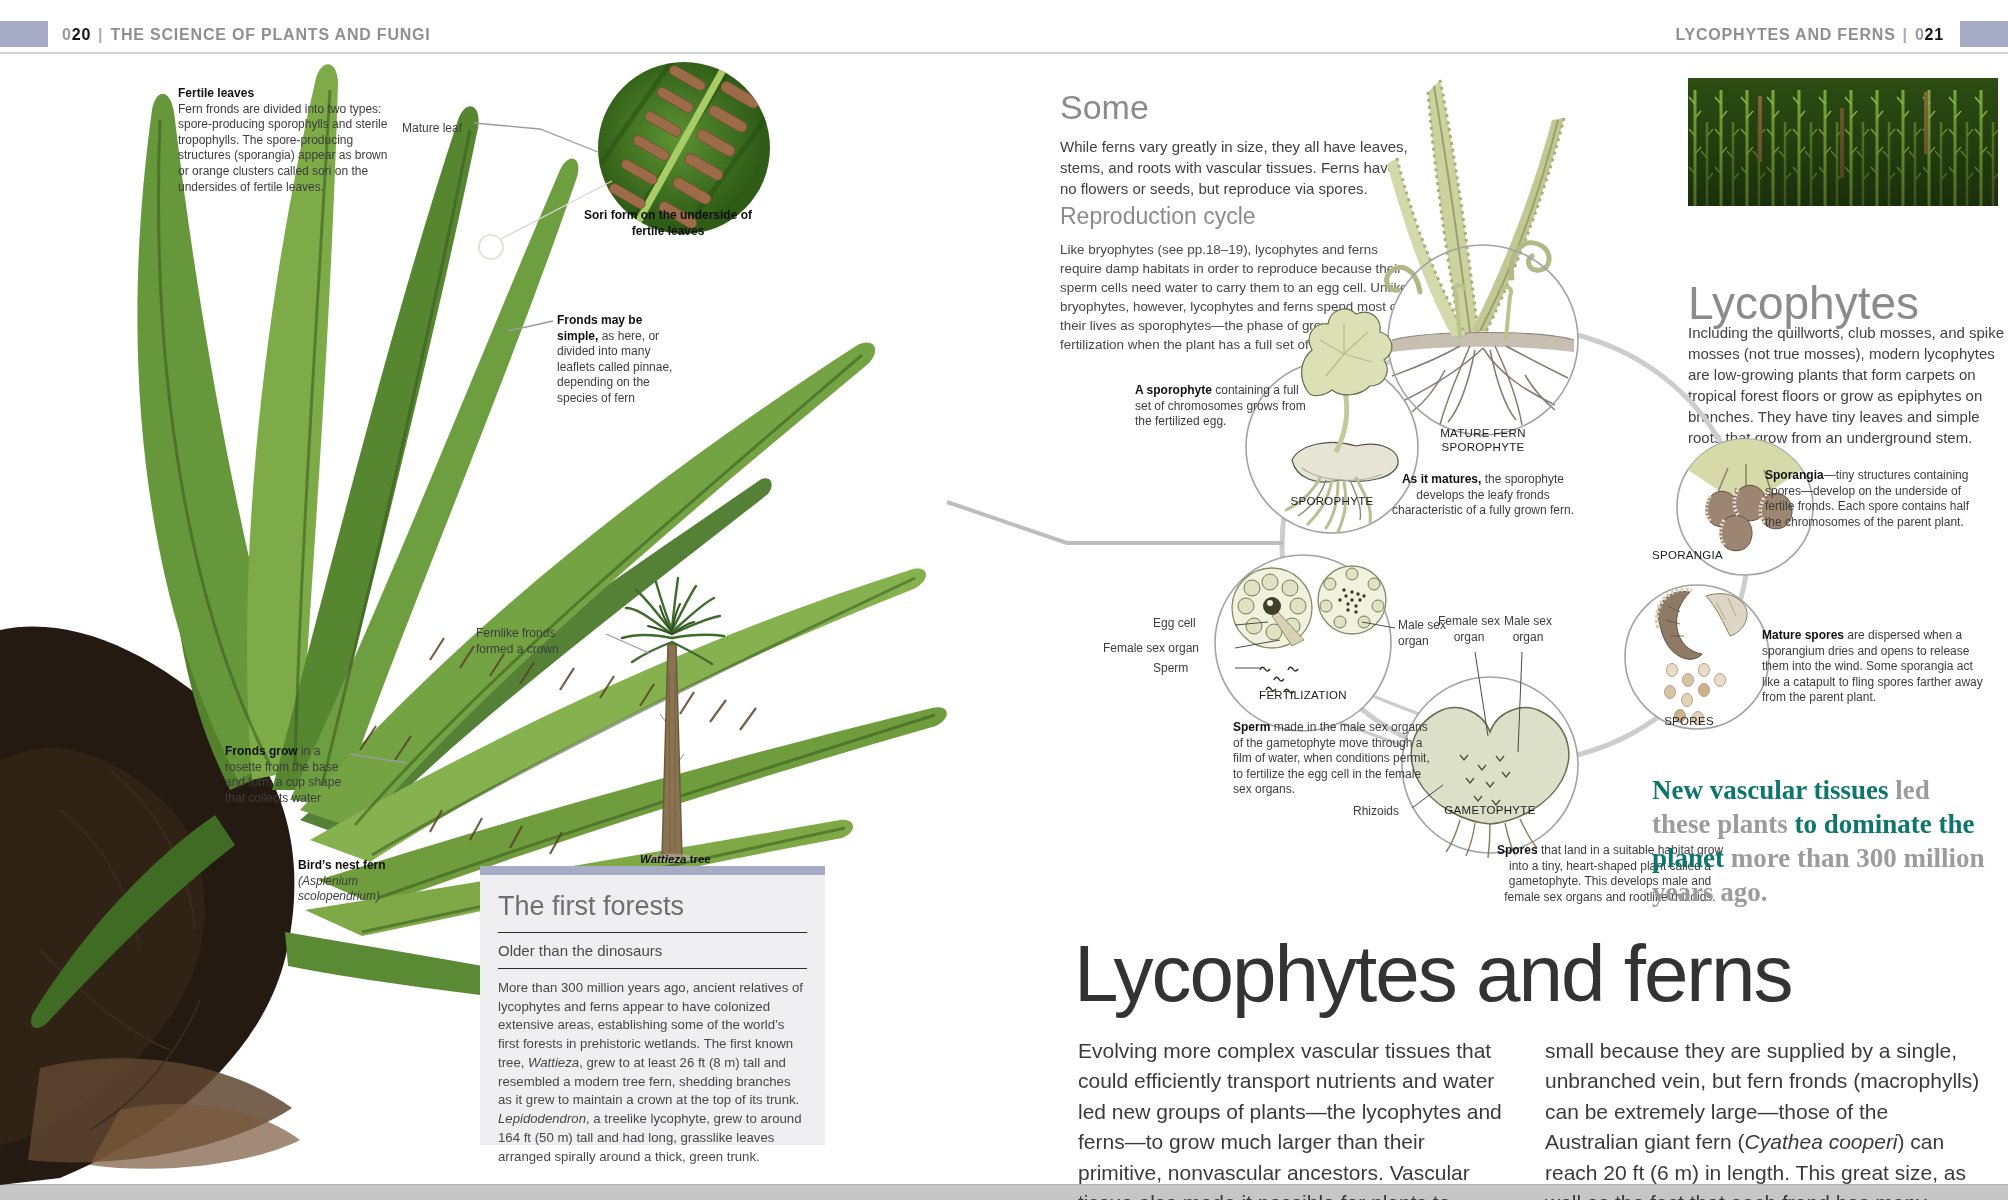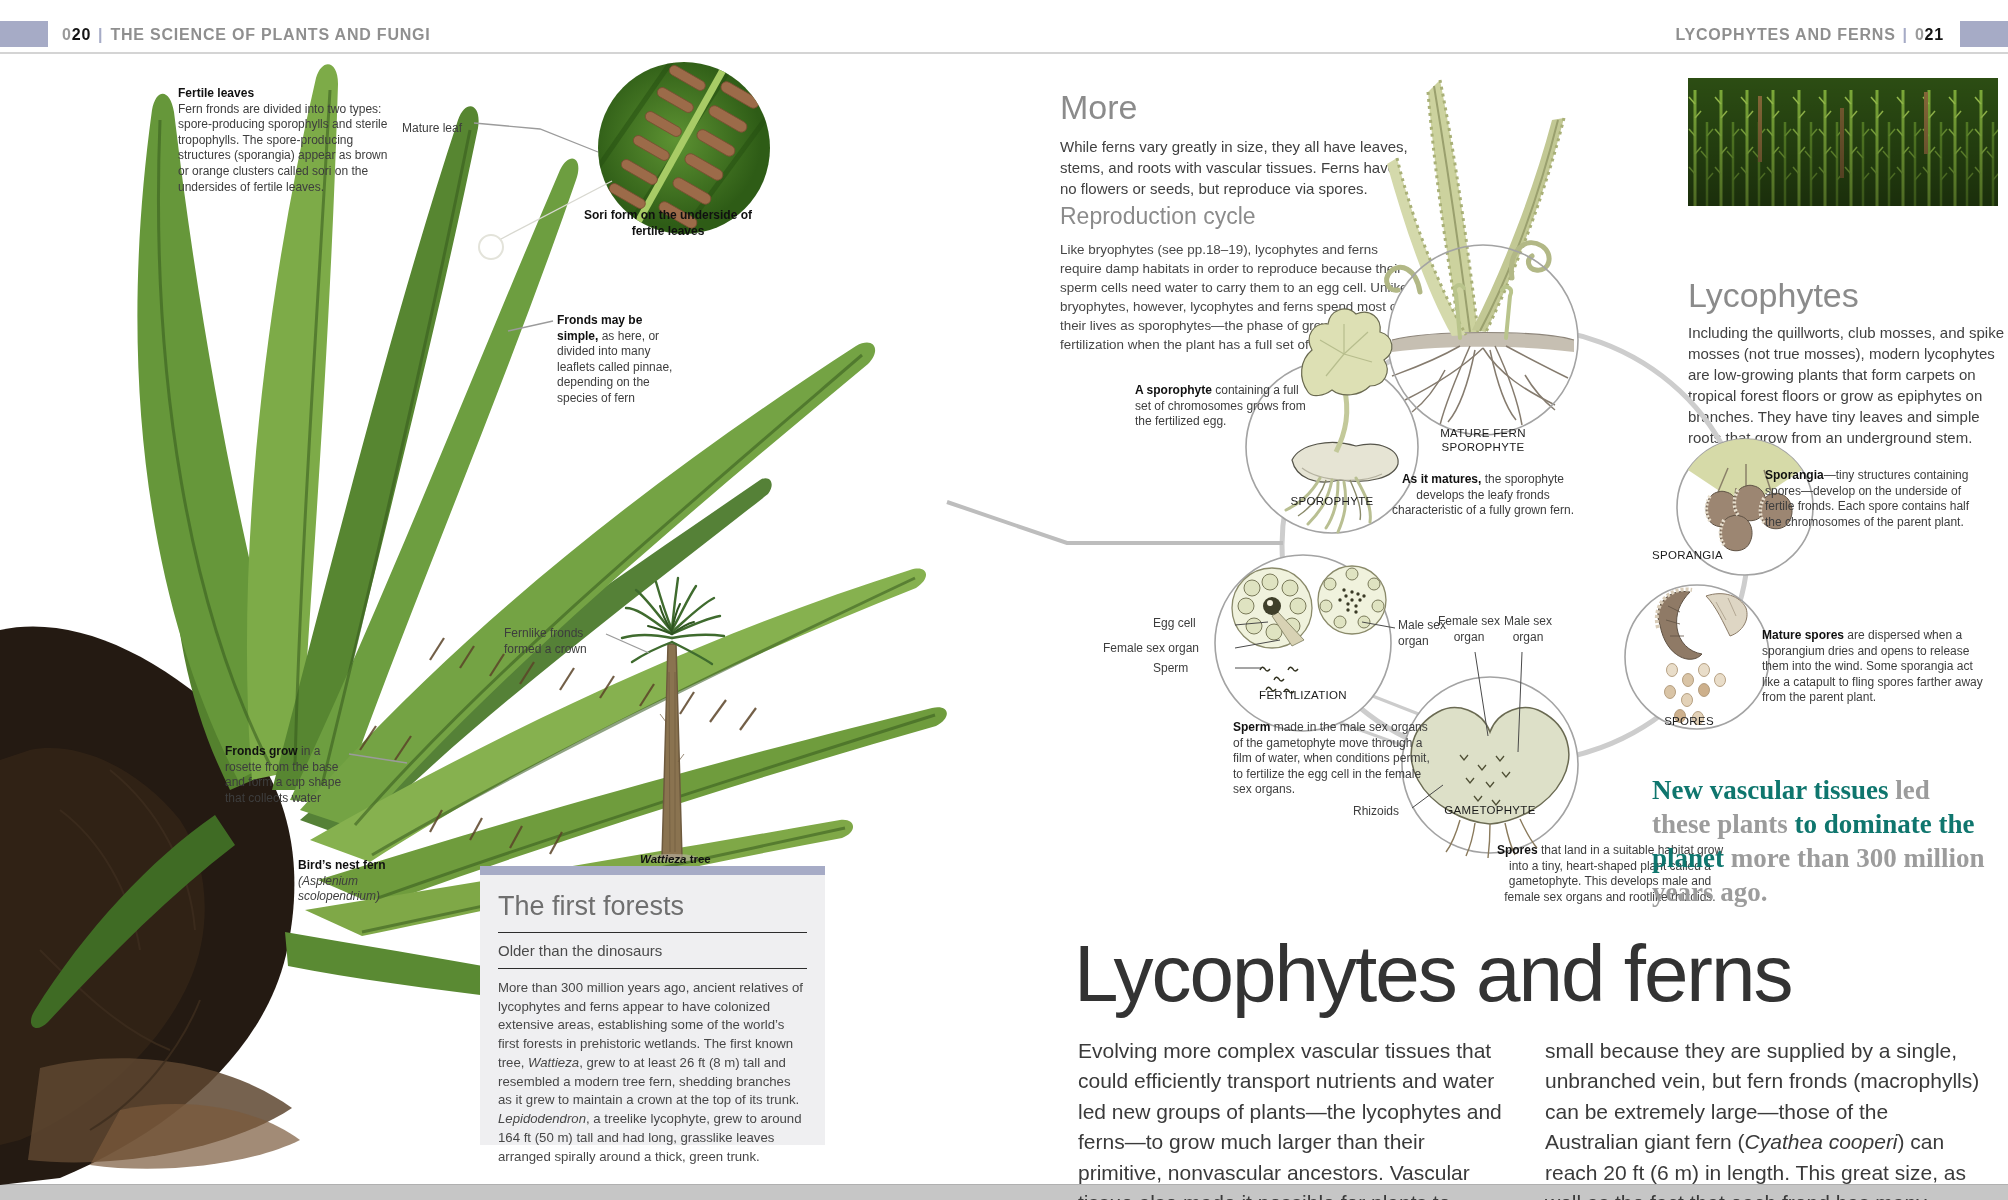--- a/index.html
+++ b/index.html
@@ -181,32 +181,32 @@
     <line x1="349" y1="754" x2="407" y2="763" stroke="#9b9b9b" stroke-width="1.3"></line>
   </svg>
 
   <div class="abs note" style="left:178px;top:86px;width:220px">
     <b>Fertile leaves</b><br>
     <span>Fern fronds are divided into two types: spore-producing sporophylls and sterile tropophylls. The spore-producing structures (sporangia) appear as brown or orange clusters called sori on the undersides of fertile leaves.</span>
   </div>
   <div class="abs note r" style="left:402px;top:121px;width:70px">Mature leaf</div>
   <div class="abs note c" style="left:568px;top:208px;width:200px;font-weight:bold;font-size:12px;color:#101010">Sori form on the underside of fertile leaves</div>
   <div class="abs note" style="left:557px;top:313px;width:118px"><b>Fronds may be simple,</b><span> as here, or divided into many leaflets called pinnae, depending on the species of fern</span></div>
-  <div class="abs note r" style="left:504px;top:626px;width:100px">
+  <div class="abs note r" style="left:476px;top:626px;width:100px">
     <span>Fernlike fronds</span><br><span>formed a crown</span>
   </div>
   <div class="abs note r" style="left:225px;top:744px;width:120px"><b>Fronds grow</b><span> in a rosette from the base and form a cup shape that collects water</span></div>
   <div class="abs note" style="left:298px;top:858px;width:120px">
     <b>Bird’s nest fern</b><br>
     <span class="it">(Asplenium</span><br>
     <span class="it">scolopendrium)</span>
   </div>
   <div class="abs note" style="left:640px;top:852px;font-size:11.5px"><b><i>Wattieza</i><span> tree</span></b></div>
 
-  <div class="abs sec-h" style="left:1060px;top:88px;font-size:34px">More</div>
+  <div class="abs sec-h" style="left:1060px;top:88px;font-size:34px">Some</div>
   <div class="abs body15" style="left:1060px;top:136px;width:348px">While ferns vary greatly in size, they all have leaves, stems, and roots with vascular tissues. Ferns have no flowers or seeds, but reproduce via spores.</div>
   <div class="abs sec-h" style="left:1060px;top:203px;font-size:23px">Reproduction cycle</div>
   <div class="abs body13" style="left:1060px;top:240px;width:356px">Like bryophytes (see pp.18–19), lycophytes and ferns require damp habitats in order to reproduce because their sperm cells need water to carry them to an egg cell. Unlike bryophytes, however, lycophytes and ferns spend most of their lives as sporophytes—the phase of growth after fertilization when the plant has a full set of chromosomes.</div>
 
   <svg class="abs" style="left:1688px;top:78px" width="310" height="128" viewBox="0 0 310 128">
     <defs>
       <pattern id="moss" width="26" height="128" patternUnits="userSpaceOnUse">
         <rect width="26" height="128" fill="#2c4d13"></rect>
         <line x1="7" y1="128" x2="7" y2="12" stroke="#7fae3a" stroke-width="3"></line>
         <line x1="7" y1="26" x2="1" y2="19" stroke="#9cc44e" stroke-width="1.5"></line>
@@ -223,21 +223,21 @@
         <stop offset="0%" stop-color="#000" stop-opacity="0"></stop>
           <stop offset="100%" stop-color="#000" stop-opacity=".4"></stop>
       </linearGradient>
     </defs>
     <rect width="310" height="128" fill="url(#moss)"></rect>
     <rect x="70" y="18" width="4" height="66" fill="#8a6b3a"></rect>
     <rect x="152" y="30" width="4" height="70" fill="#7a5e32"></rect>
     <rect x="236" y="14" width="4" height="62" fill="#8a6b3a"></rect>
     <rect width="310" height="128" fill="url(#fade)"></rect>
   </svg>
-  <div class="abs sec-h" style="left:1688px;top:276px;font-size:34px">Lycophytes</div>
+  <div class="abs sec-h" style="left:1688px;top:276px;font-size:46px">Lycophytes</div>
   <div class="abs body15" style="left:1688px;top:322px;width:320px">Including the quillworts, club mosses, and spike mosses (not true mosses), modern lycophytes are low-growing plants that form carpets on tropical forest floors or grow as epiphytes on branches. They have tiny leaves and simple roots that grow from an underground stem.</div>
 
   <svg class="abs" style="left:900px;top:40px" width="1108" height="910" viewBox="0 0 1108 910">
     <ellipse cx="615" cy="505" rx="233" ry="218" fill="none" stroke="#cdcdcd" stroke-width="5"></ellipse>
     <polyline points="47,462 167,503 383,503" fill="none" stroke="#bdbdbd" stroke-width="4"></polyline>
     <line x1="470" y1="655" x2="585" y2="700" stroke="#cccccc" stroke-width="3"></line>
     <line x1="438" y1="682" x2="565" y2="728" stroke="#cccccc" stroke-width="3"></line>
 
     <circle cx="583" cy="300" r="95" fill="#fff"></circle>
     <path d="M492,300 C530,290 640,290 674,300 L674,312 C620,305 545,305 492,312 Z" fill="#c6bfb2"></path>

